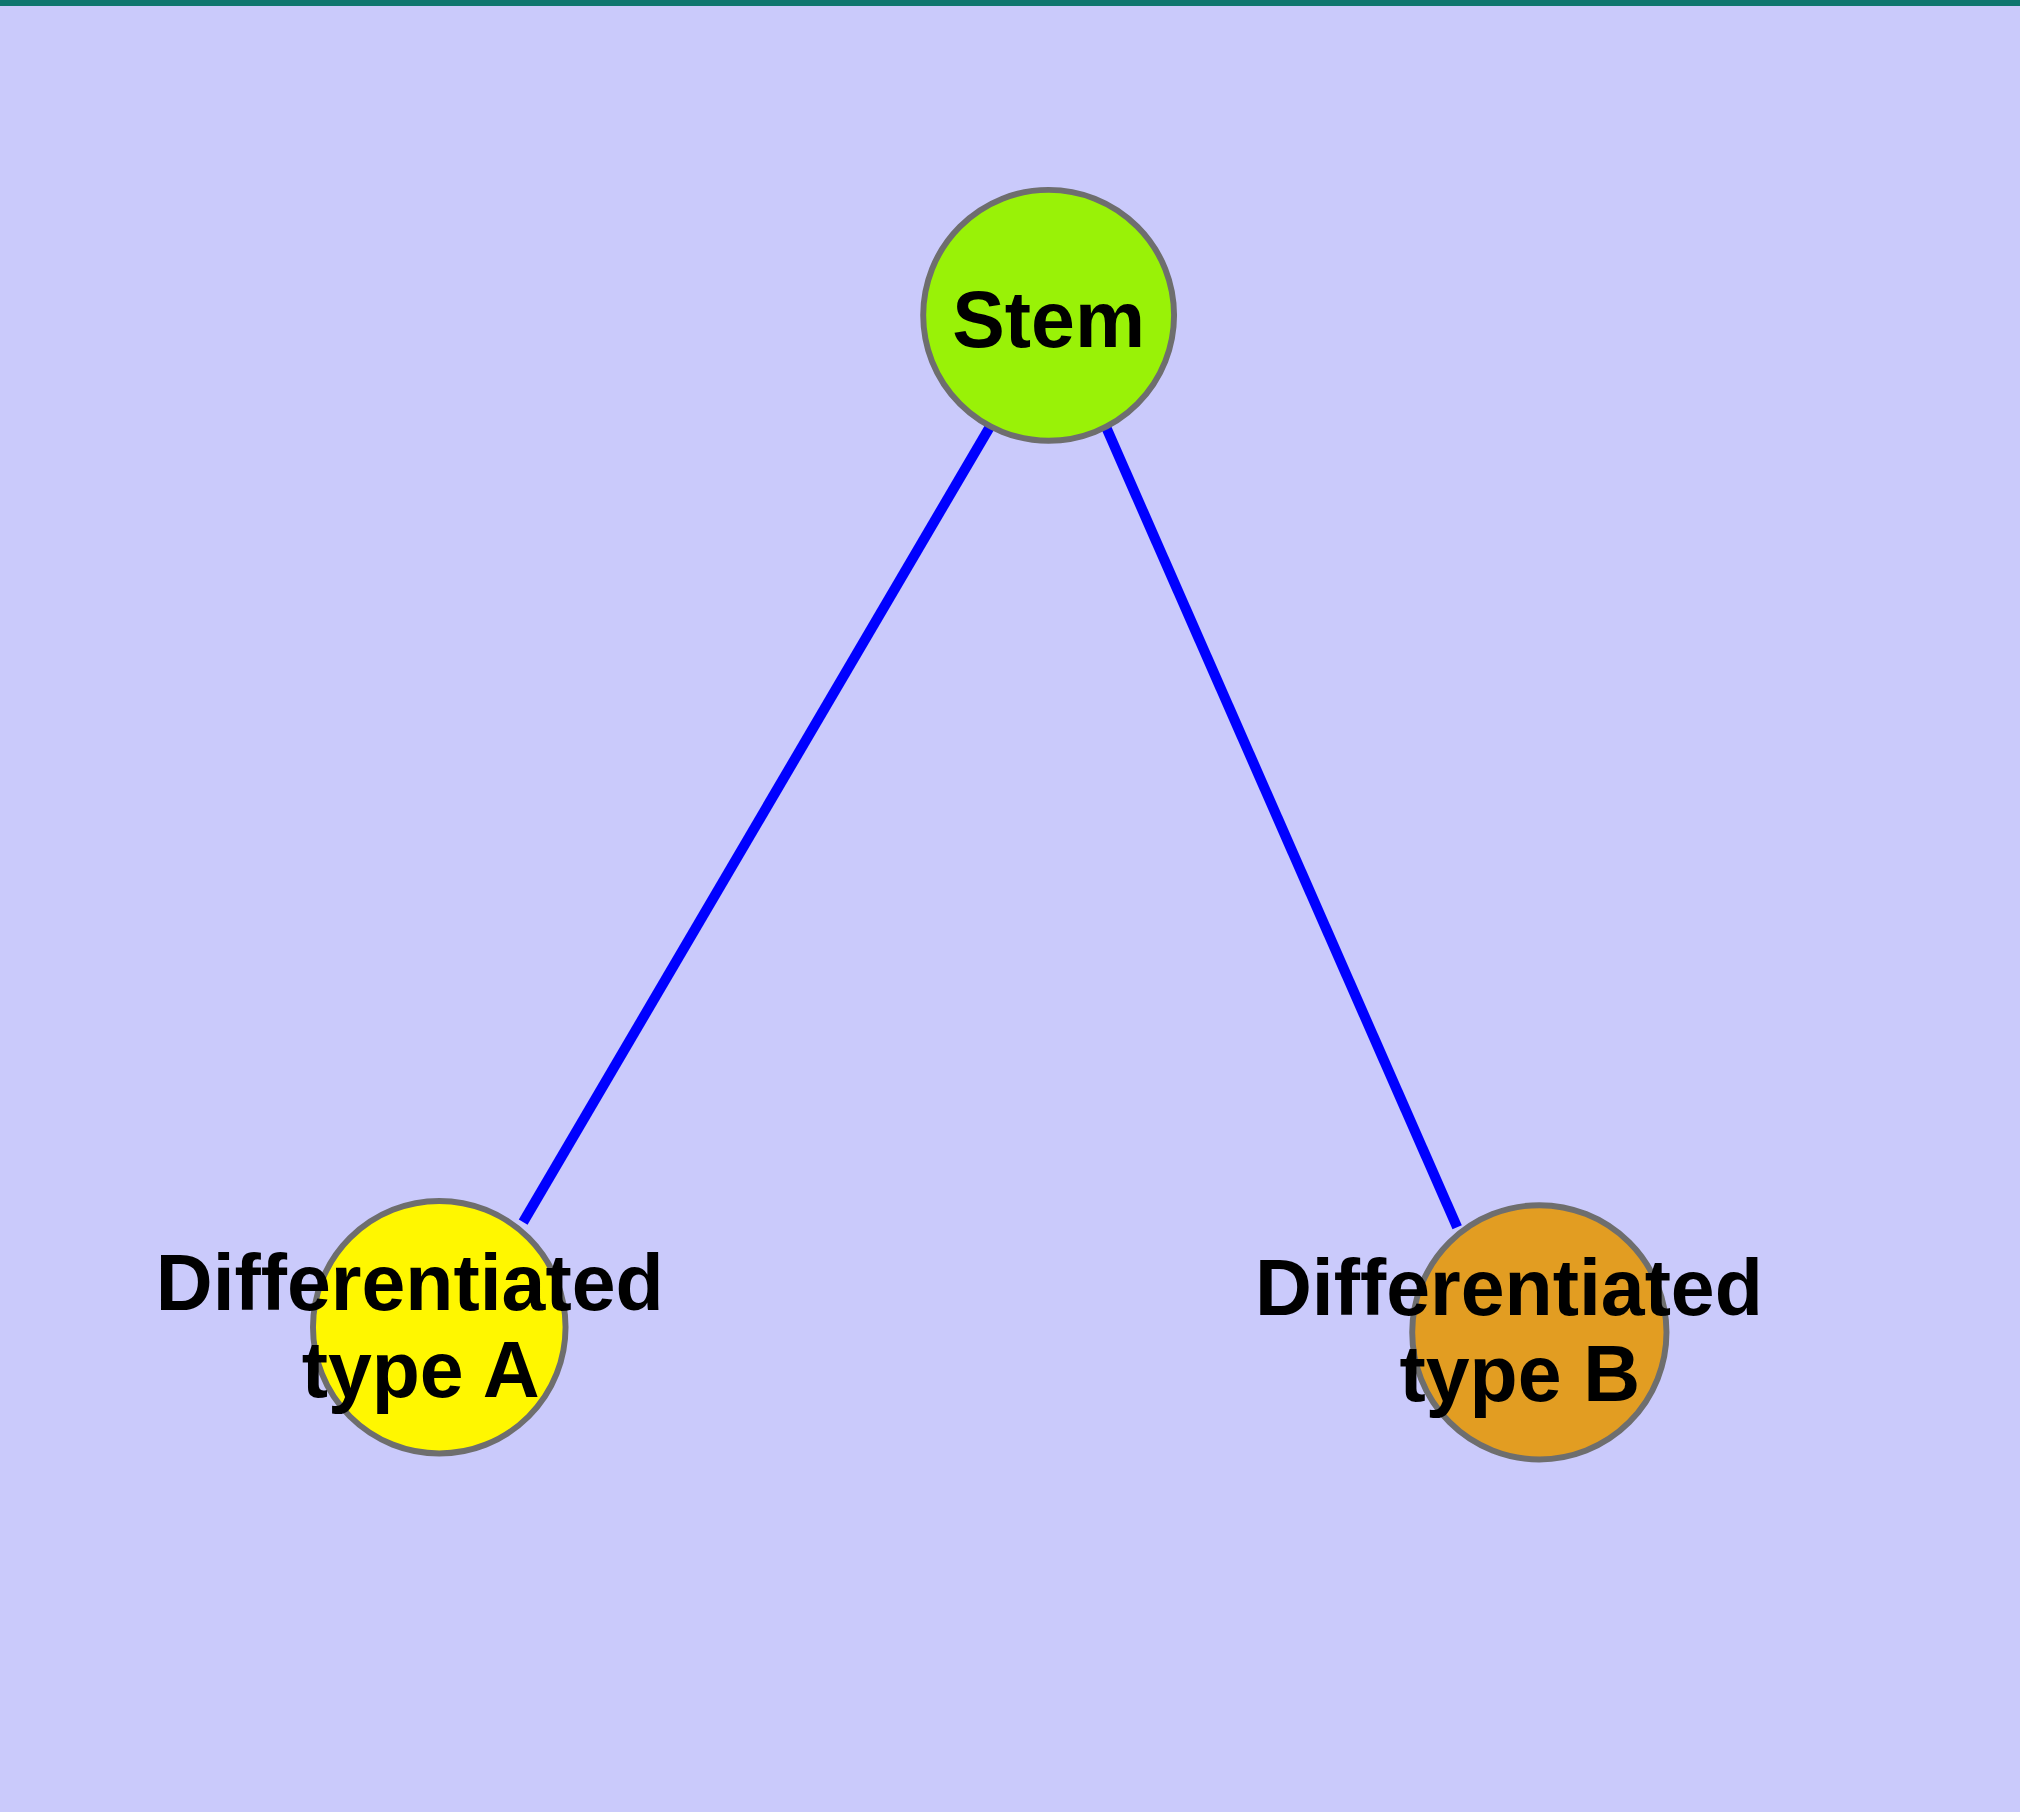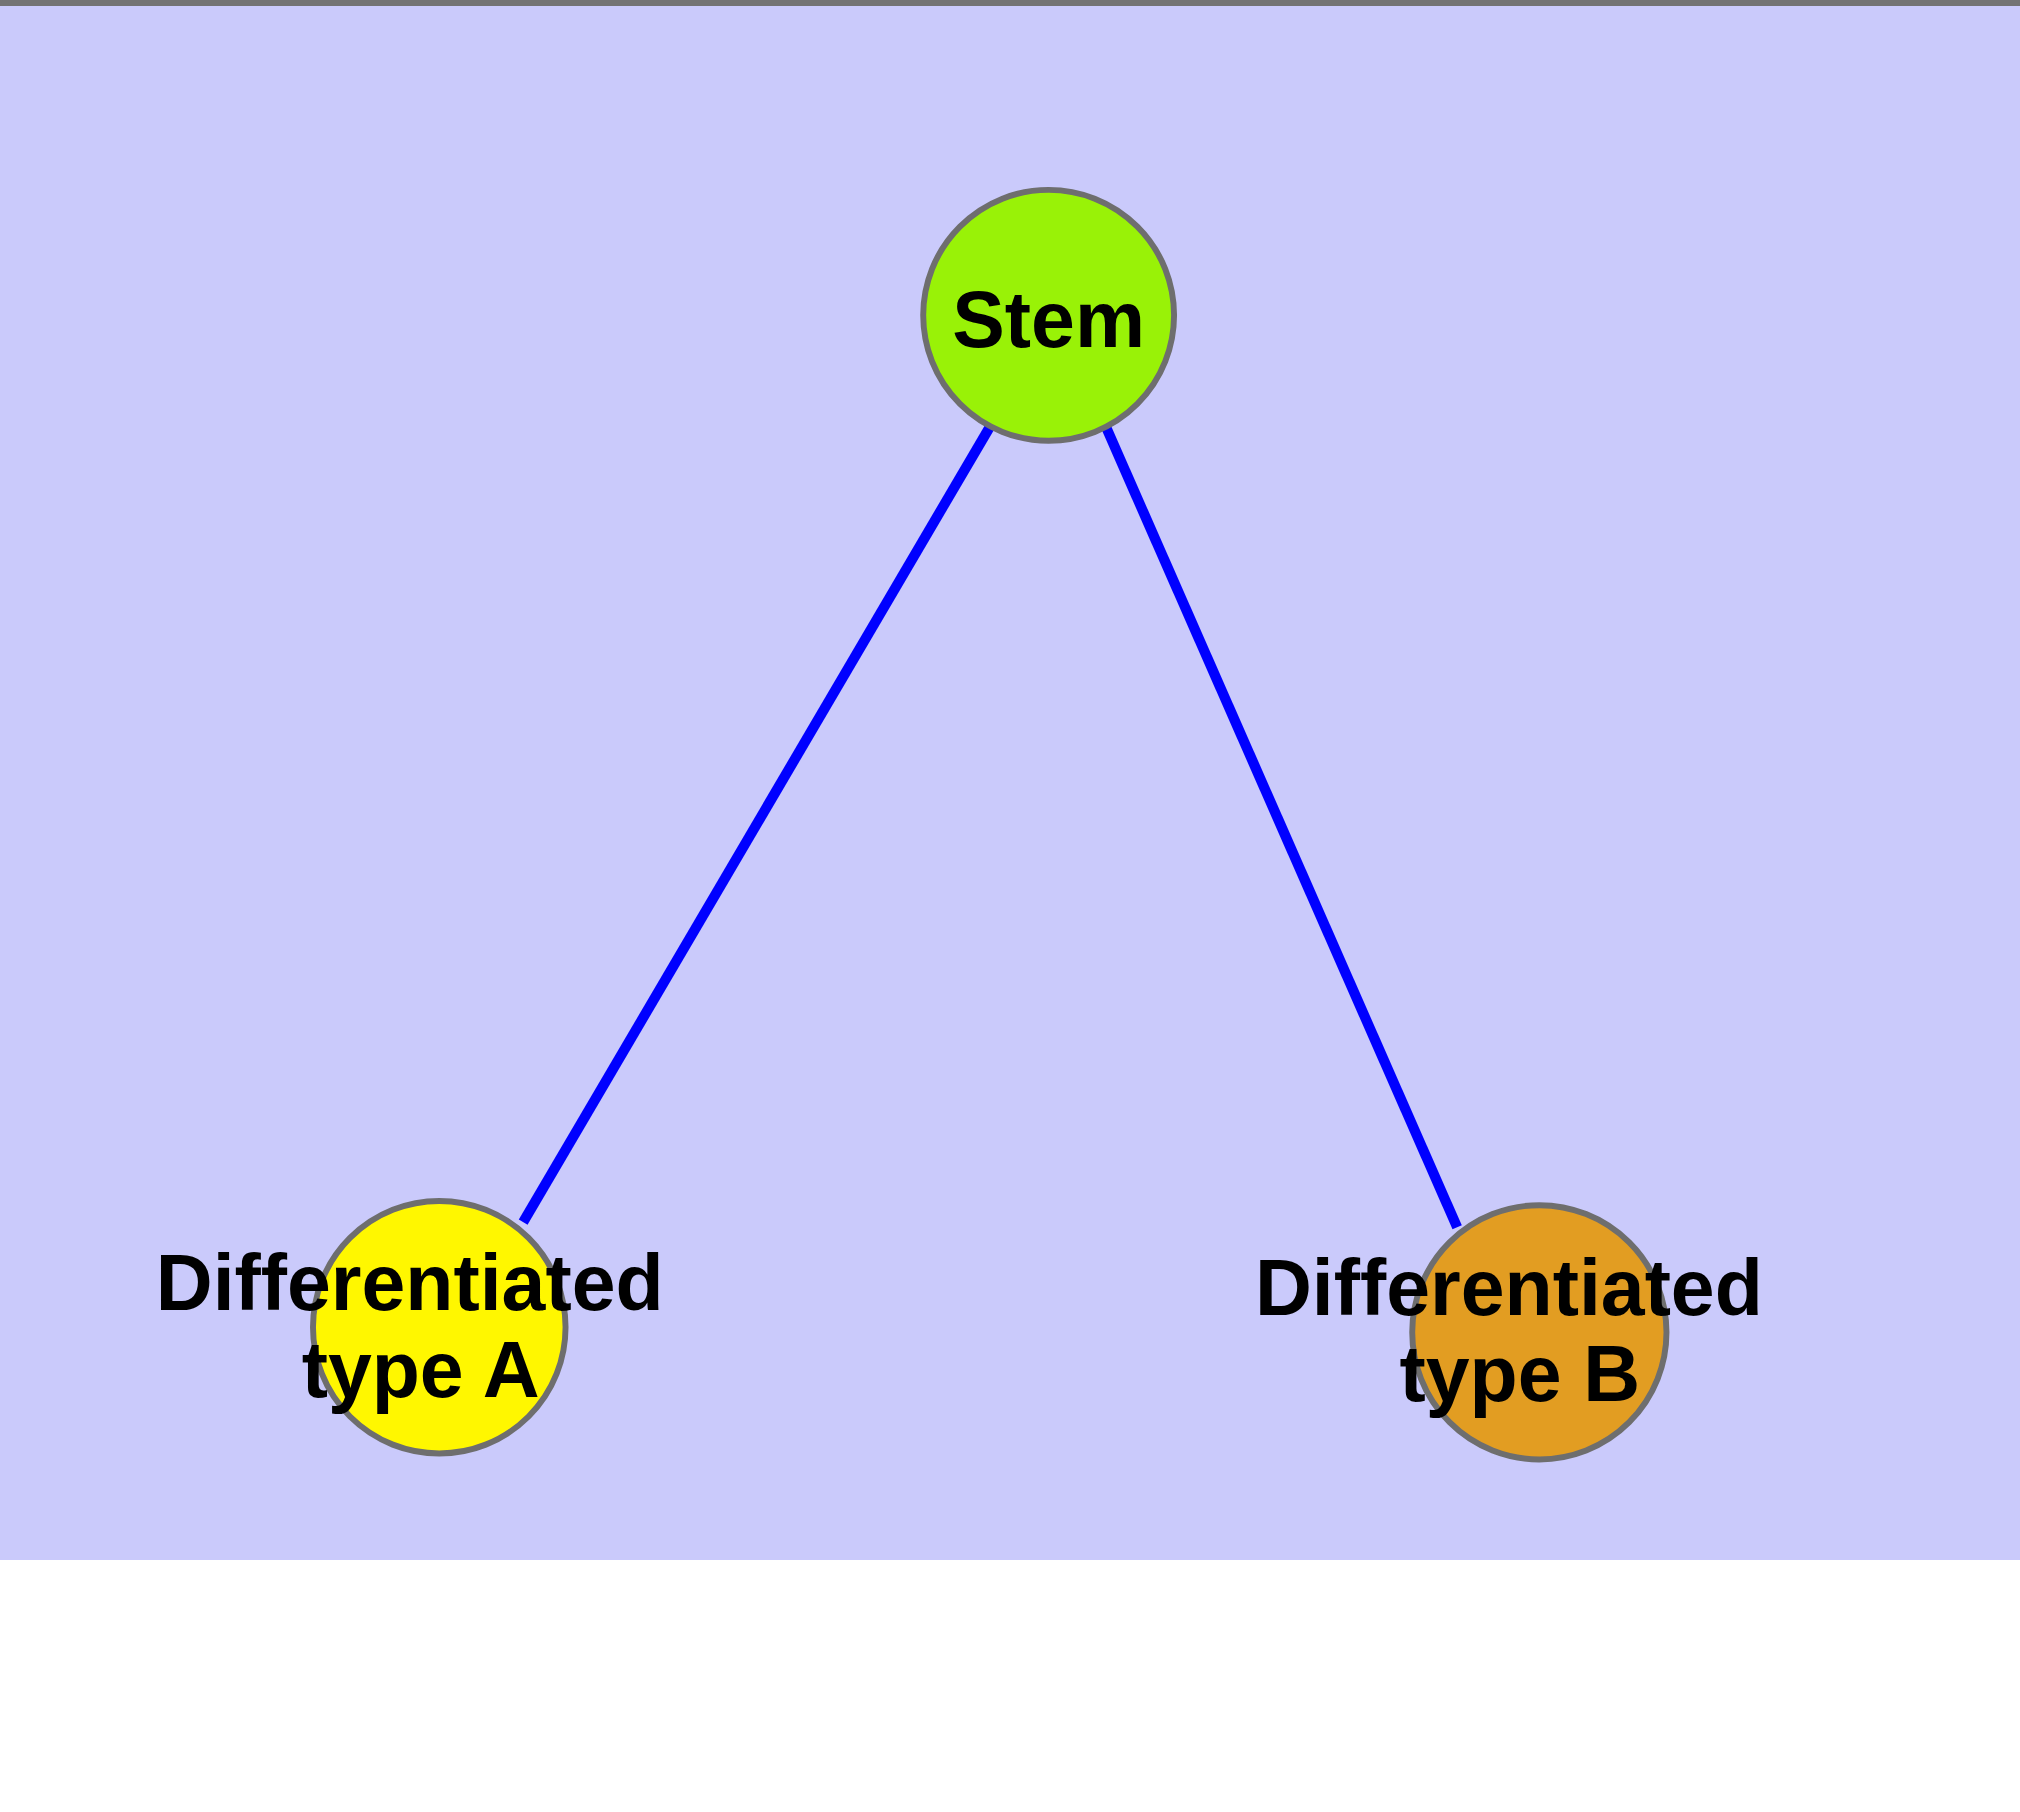--- a/index.html
+++ b/index.html
@@ -3,22 +3,22 @@
 <meta charset="utf-8">
 <style>
   html, body {
     margin: 0;
     padding: 0;
     background: #ffffff;
   }
   #stage {
     position: relative;
     width: 2021px;
-    height: 1560px;
-    background: #737373;
+    height: 1812px;
+    background: #0f766e;
     overflow: hidden;
     font-family: "Liberation Sans", sans-serif;
   }
   #canvas-bg {
     position: absolute;
     left: 0;
     top: 6px;
     width: 2021px;
     height: 1806px;
     background: #cacafb;

